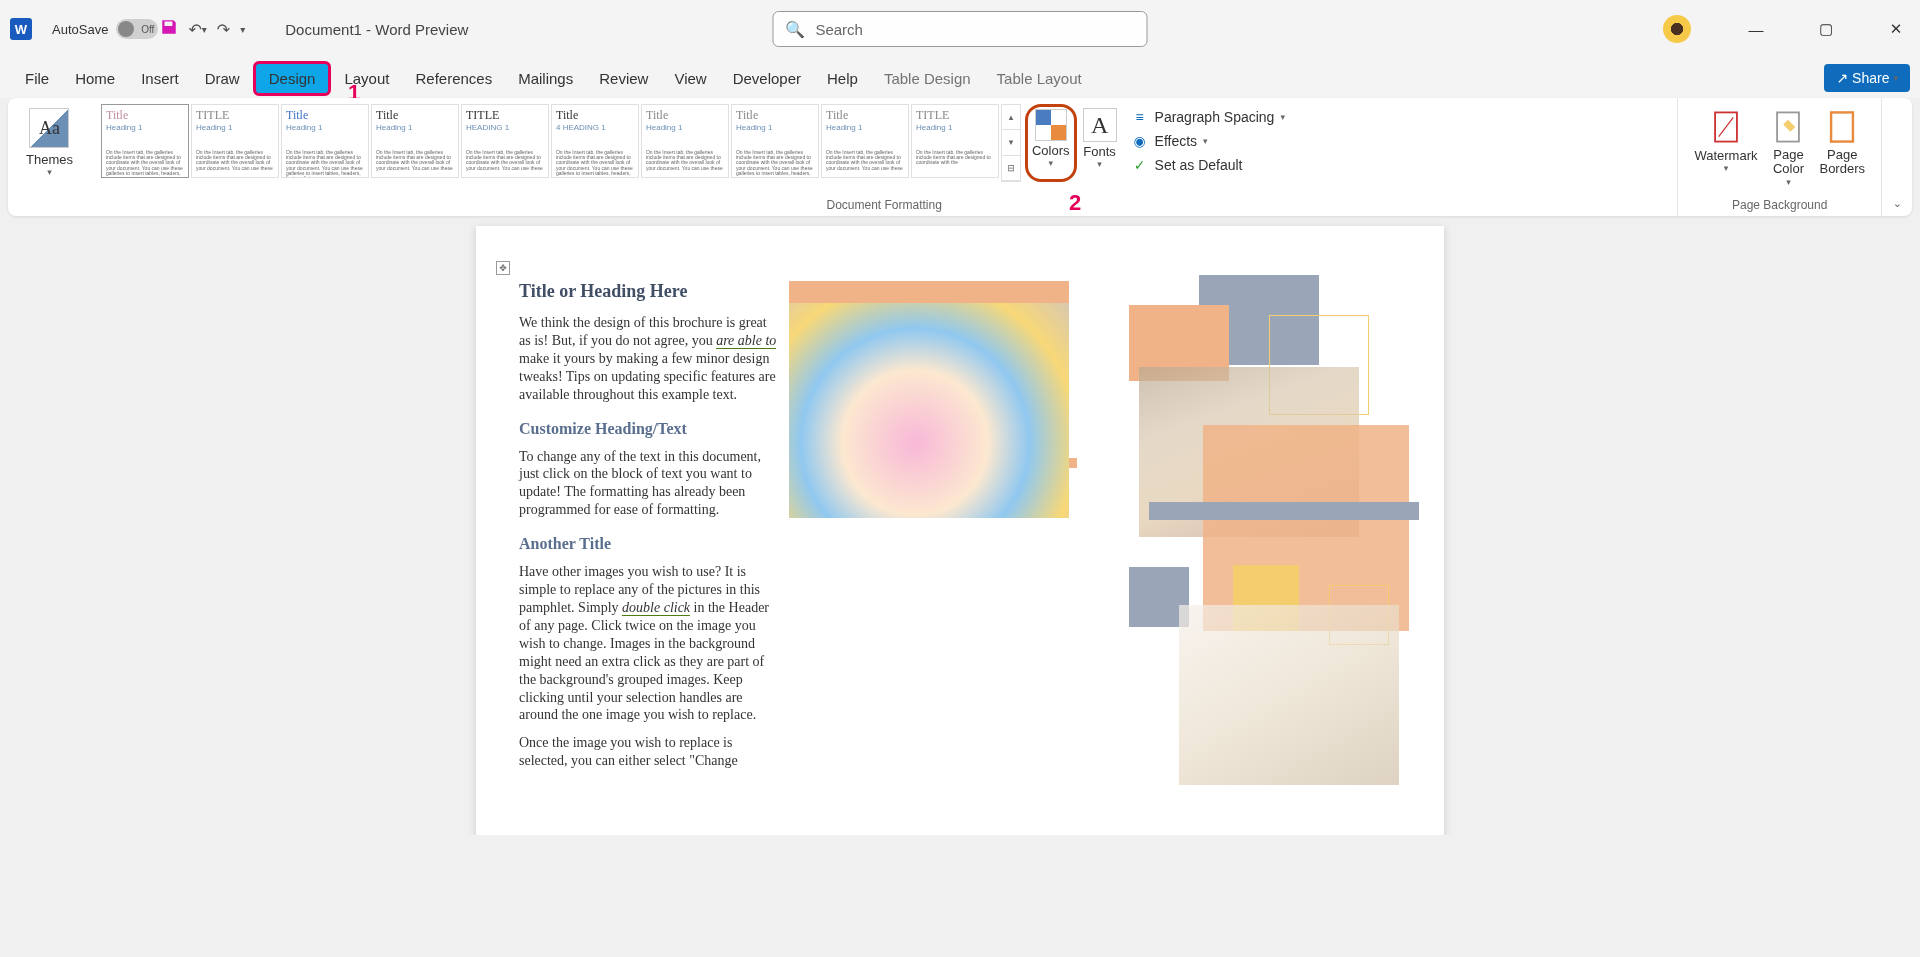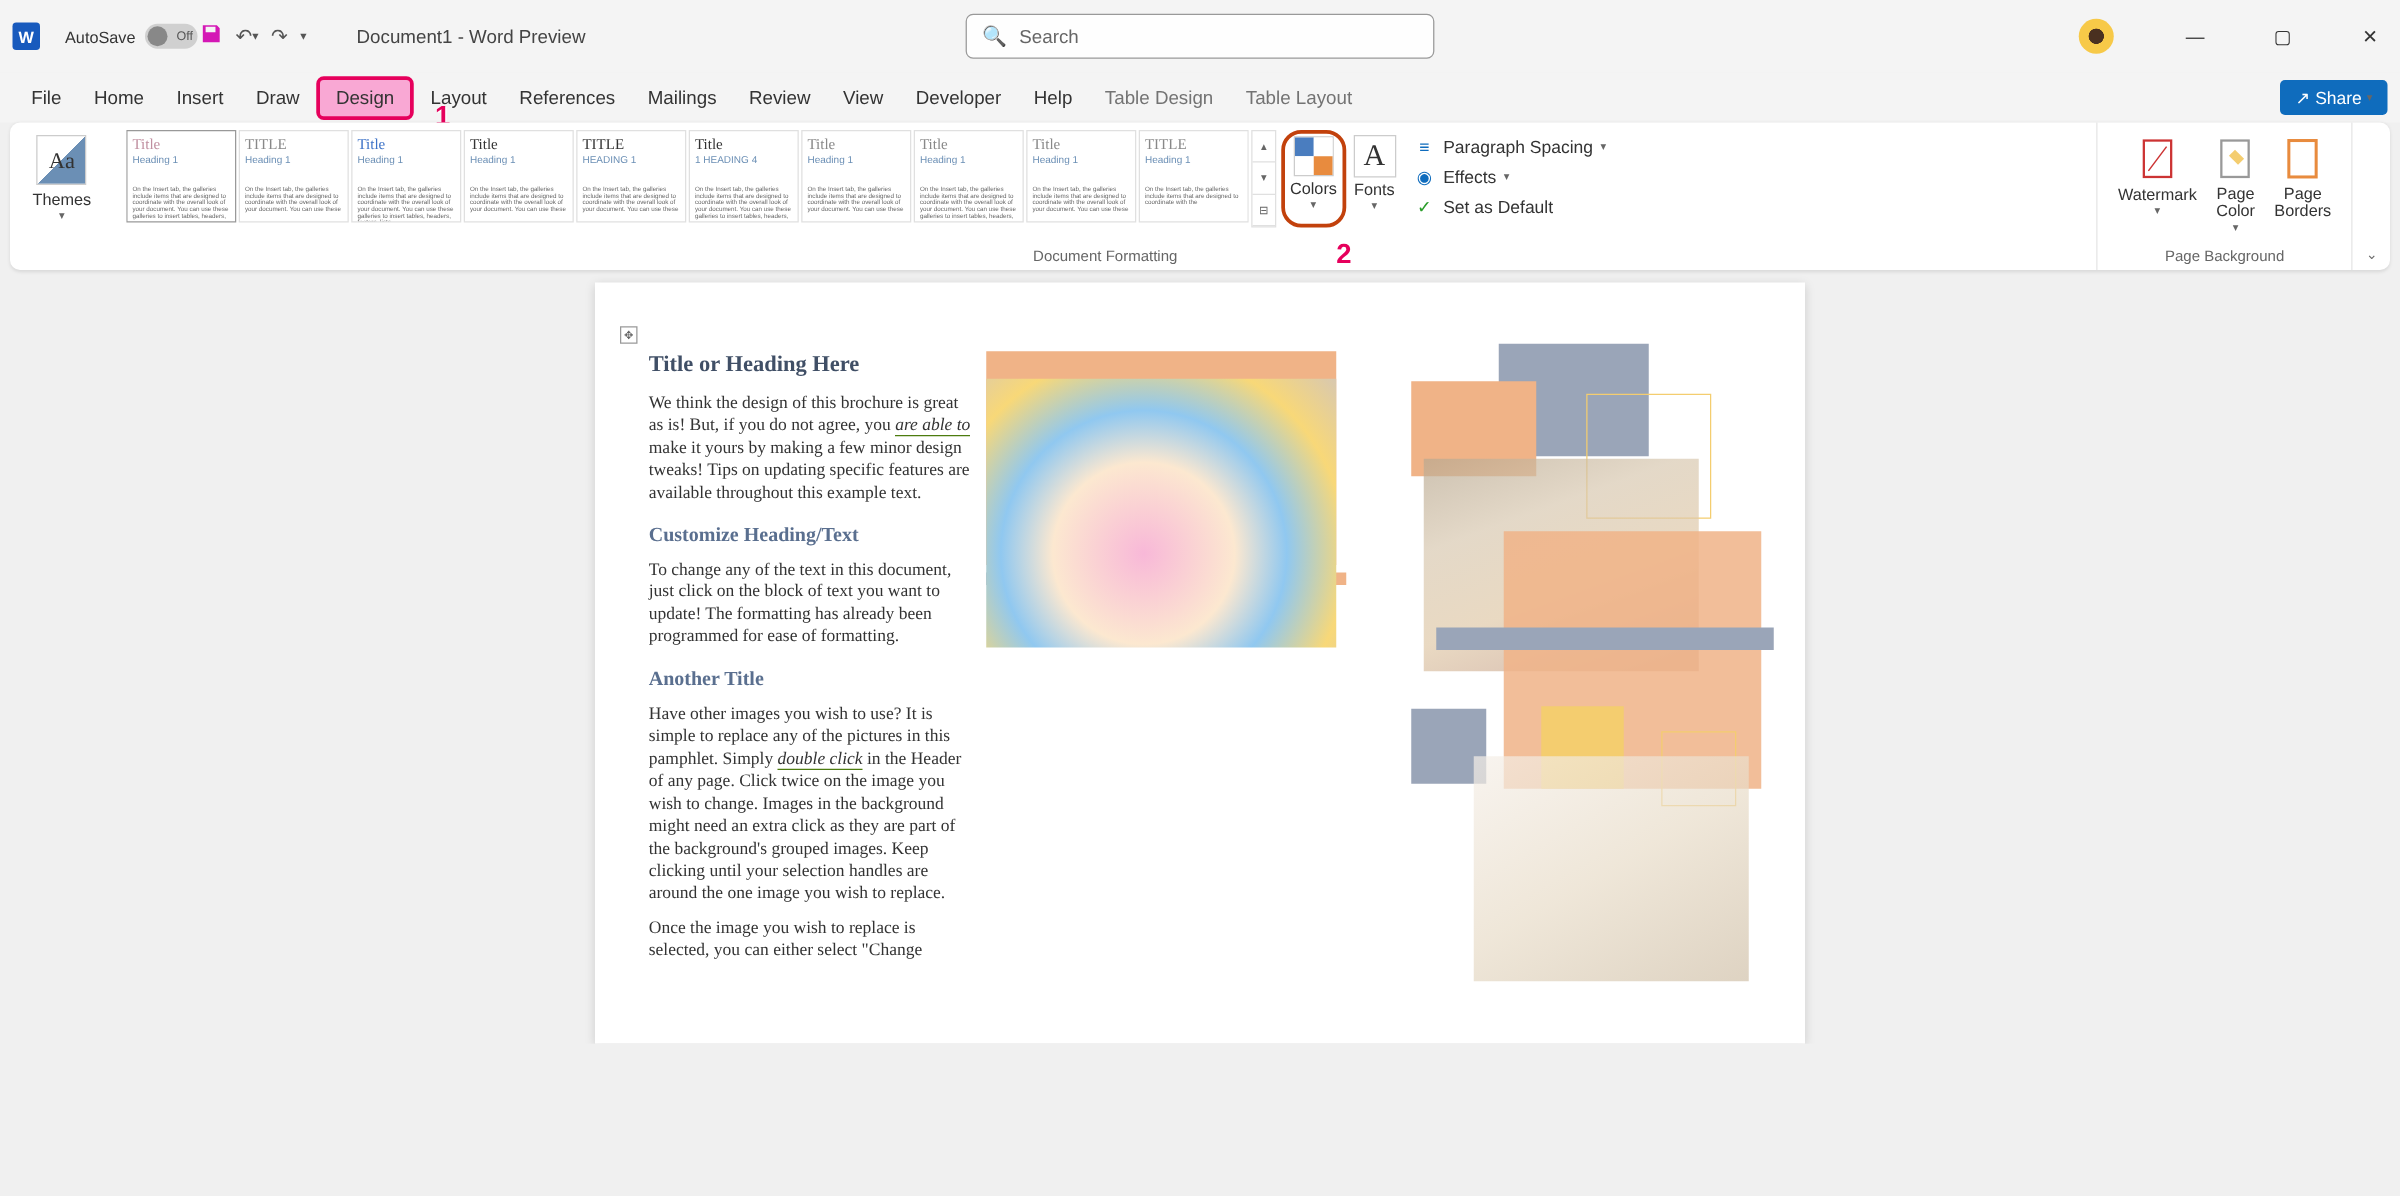--- a/index.html
+++ b/index.html
@@ -17,21 +17,21 @@
   .doc-title { margin-left: 40px; font-size: 15px; color: #444; }
   .searchbox { position: absolute; left: 50%; transform: translateX(-50%); width: 375px; height: 36px; border: 1px solid #999; border-radius: 6px; background: #fefefe; display: flex; align-items: center; padding: 0 12px; gap: 10px; color: #666; font-size: 15px; }
   .search-icon { font-size: 16px; }
   .win-controls { position: absolute; right: 4px; display: flex; align-items: center; gap: 30px; }
   .avatar { width: 28px; height: 28px; border-radius: 50%; background: radial-gradient(circle,#4a3020 30%,#f7c948 32%); margin-right: 15px; }
   .win-btn { width: 40px; text-align: center; font-size: 15px; color: #333; }
   
   .menubar { height: 40px; display: flex; align-items: center; padding: 0 12px; background: #f4f4f4; gap: 0; position: relative; }
   .menu-item { padding: 6px 13px; font-size: 15px; color: #333; border-radius: 4px; }
   .menu-item.blue { color: #737373; }
-  .menu-item.selected { border: 3px solid #e6005c; background: #f9a8d4; border-radius: 6px; }
+  .menu-item.selected { border: 3px solid #e6005c; background: #0ea5e9; border-radius: 6px; }
   .callout-num { position: absolute; font-weight: bold; font-size: 22px; color: #e6005c; text-shadow: 1px 1px 0 #fff; }
   .share-btn { position: absolute; right: 10px; background: #0f6cbd; color: #fff; padding: 6px 12px; border-radius: 4px; font-size: 14px; display: flex; align-items: center; gap: 4px; }
   
   .ribbon { margin: 0 8px 6px 8px; background: #fff; border-radius: 8px; height: 118px; display: flex; box-shadow: 0 1px 3px rgba(0,0,0,0.1); position: relative; }
   .ribbon-group { border-right: 1px solid #e5e5e5; padding: 6px 10px 4px 10px; display: flex; flex-direction: column; position: relative; }
   .group-label { position: absolute; bottom: 4px; left: 0; right: 0; text-align: center; font-size: 12px; color: #666; }
   
   .themes-btn { display: flex; flex-direction: column; align-items: center; padding: 4px 8px; }
   .themes-icon { width: 40px; height: 40px; border: 1px solid #ccc; display: flex; align-items: center; justify-content: center; font-family: Georgia, serif; font-size: 18px; background: linear-gradient(135deg,#fff 50%,#6b8fb5 50%); }
   .themes-label { font-size: 13px; margin-top: 4px; }
@@ -184,21 +184,21 @@
             <div class="t-heading">Heading 1</div>
             <div style="font-size:5px;line-height:1.05;color:#666;">On the Insert tab, the galleries include items that are designed to coordinate with the overall look of your document. You can use these</div>
           </div>
           <div class="gallery-item">
             <div class="t-title" style="color:#333">TITLE</div>
             <div class="t-heading">HEADING 1</div>
             <div style="font-size:5px;line-height:1.05;color:#666;">On the Insert tab, the galleries include items that are designed to coordinate with the overall look of your document. You can use these</div>
           </div>
           <div class="gallery-item">
             <div class="t-title" style="color:#333">Title</div>
-            <div class="t-heading">1 HEADING 4</div>
+            <div class="t-heading">4 HEADING 1</div>
             <div style="font-size:5px;line-height:1.05;color:#666;">On the Insert tab, the galleries include items that are designed to coordinate with the overall look of your document. You can use these galleries to insert tables, headers,</div>
           </div>
           <div class="gallery-item">
             <div class="t-title" style="color:#888">Title</div>
             <div class="t-heading">Heading 1</div>
             <div style="font-size:5px;line-height:1.05;color:#666;">On the Insert tab, the galleries include items that are designed to coordinate with the overall look of your document. You can use these</div>
           </div>
           <div class="gallery-item">
             <div class="t-title" style="color:#888">Title</div>
             <div class="t-heading">Heading 1</div>

